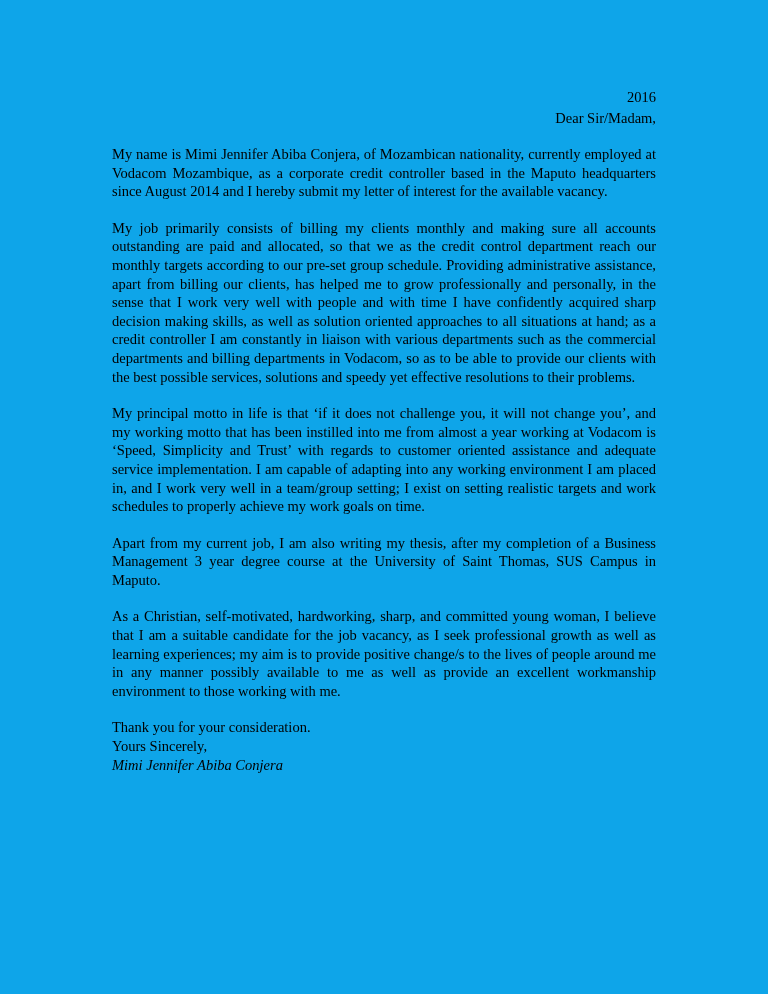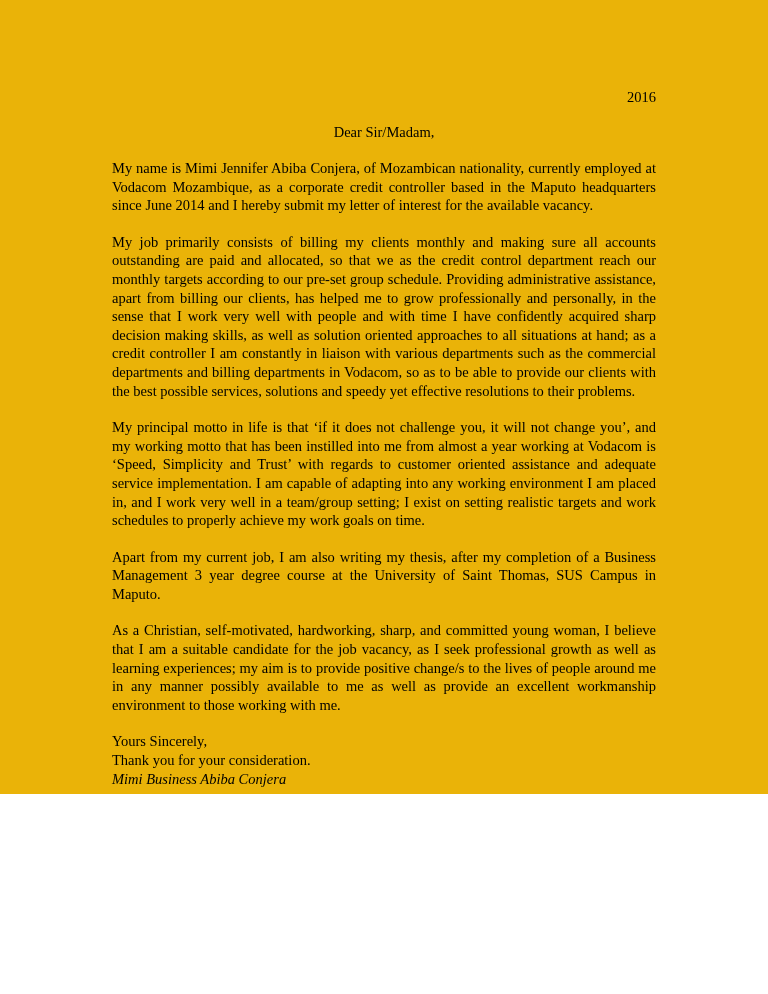--- a/index.html
+++ b/index.html
@@ -10,41 +10,41 @@
   body {
     width: 768px;
     height: 994px;
     font-family: "Liberation Serif", "DejaVu Serif", serif;
     color: #000000;
     -webkit-font-smoothing: antialiased;
   }
   .page {
     position: relative;
     width: 768px;
-    height: 794px;
-    background: #eab308;
+    height: 994px;
+    background: #0ea5e9;
     box-sizing: border-box;
   }
   .letter {
     position: absolute;
     left: 112px;
     top: 88px;
     width: 544px;
   }
   .date-line {
     text-align: right;
     font-size: 14.5px;
     line-height: 18.5px;
     margin: 0 0 2px 0;
   }
   .salutation {
     font-size: 14.5px;
     line-height: 18.5px;
-    margin: 16px;
-    text-align: center;
+    margin: 0;
+    text-align: right;
   }
   p.body-para {
     font-size: 14.5px;
     line-height: 18.6px;
     margin: 18px 0 0 0;
     text-align: justify;
     text-justify: inter-word;
     hyphens: none;
   }
   .closing-block {
@@ -67,31 +67,31 @@
 </head>
 <body>
 
 <div class="page">
   <div class="letter">
 
     <div class="date-line">2016</div>
 
     <div class="salutation">Dear Sir/Madam,</div>
 
-    <p class="body-para">My name is Mimi Jennifer Abiba Conjera, of Mozambican nationality, currently employed at Vodacom Mozambique, as a corporate credit controller based in the Maputo headquarters since June 2014 and I hereby submit my letter of interest for the available vacancy.</p>
+    <p class="body-para">My name is Mimi Jennifer Abiba Conjera, of Mozambican nationality, currently employed at Vodacom Mozambique, as a corporate credit controller based in the Maputo headquarters since August 2014 and I hereby submit my letter of interest for the available vacancy.</p>
 
     <p class="body-para">My job primarily consists of billing my clients monthly and making sure all accounts outstanding are paid and allocated, so that we as the credit control department reach our monthly targets according to our pre-set group schedule. Providing administrative assistance, apart from billing our clients, has helped me to grow professionally and personally, in the sense that I work very well with people and with time I have confidently acquired sharp decision making skills, as well as solution oriented approaches to all situations at hand; as a credit controller I am constantly in liaison with various departments such as the commercial departments and billing departments in Vodacom, so as to be able to provide our clients with the best possible services, solutions and speedy yet effective  resolutions to their problems.</p>
 
     <p class="body-para">My principal motto in life is that ‘if it does not challenge you, it will not change you’, and my working motto that has been instilled into me from almost a year working at Vodacom is ‘Speed, Simplicity and Trust’ with regards to customer oriented assistance and adequate service implementation. I am capable of adapting into any working environment I am placed in, and I work very well in a team/group setting; I exist on setting realistic targets and work schedules to properly achieve my work goals on time.</p>
 
     <p class="body-para">Apart from my current job, I am also writing my thesis, after my completion of a Business Management 3 year degree course at the University of Saint Thomas, SUS Campus in Maputo.</p>
 
     <p class="body-para">As a Christian, self-motivated, hardworking, sharp, and committed young woman, I believe that I am a suitable candidate for the job vacancy, as I seek professional growth as well as learning experiences; my aim is to provide positive change/s to the lives of people around me in any manner possibly available to me as well as provide an excellent workmanship environment to those working with me.</p>
 
 
     <div class="closing-block">
+      <div class="closing-line">Thank you for your consideration.</div>
       <div class="closing-line">Yours Sincerely,</div>
-      <div class="closing-line">Thank you for your consideration.</div>
-      <div class="signature-line">Mimi Business Abiba Conjera</div>
+      <div class="signature-line">Mimi Jennifer Abiba Conjera</div>
     </div>
 
   </div>
 </div>
 
 </body></html>

